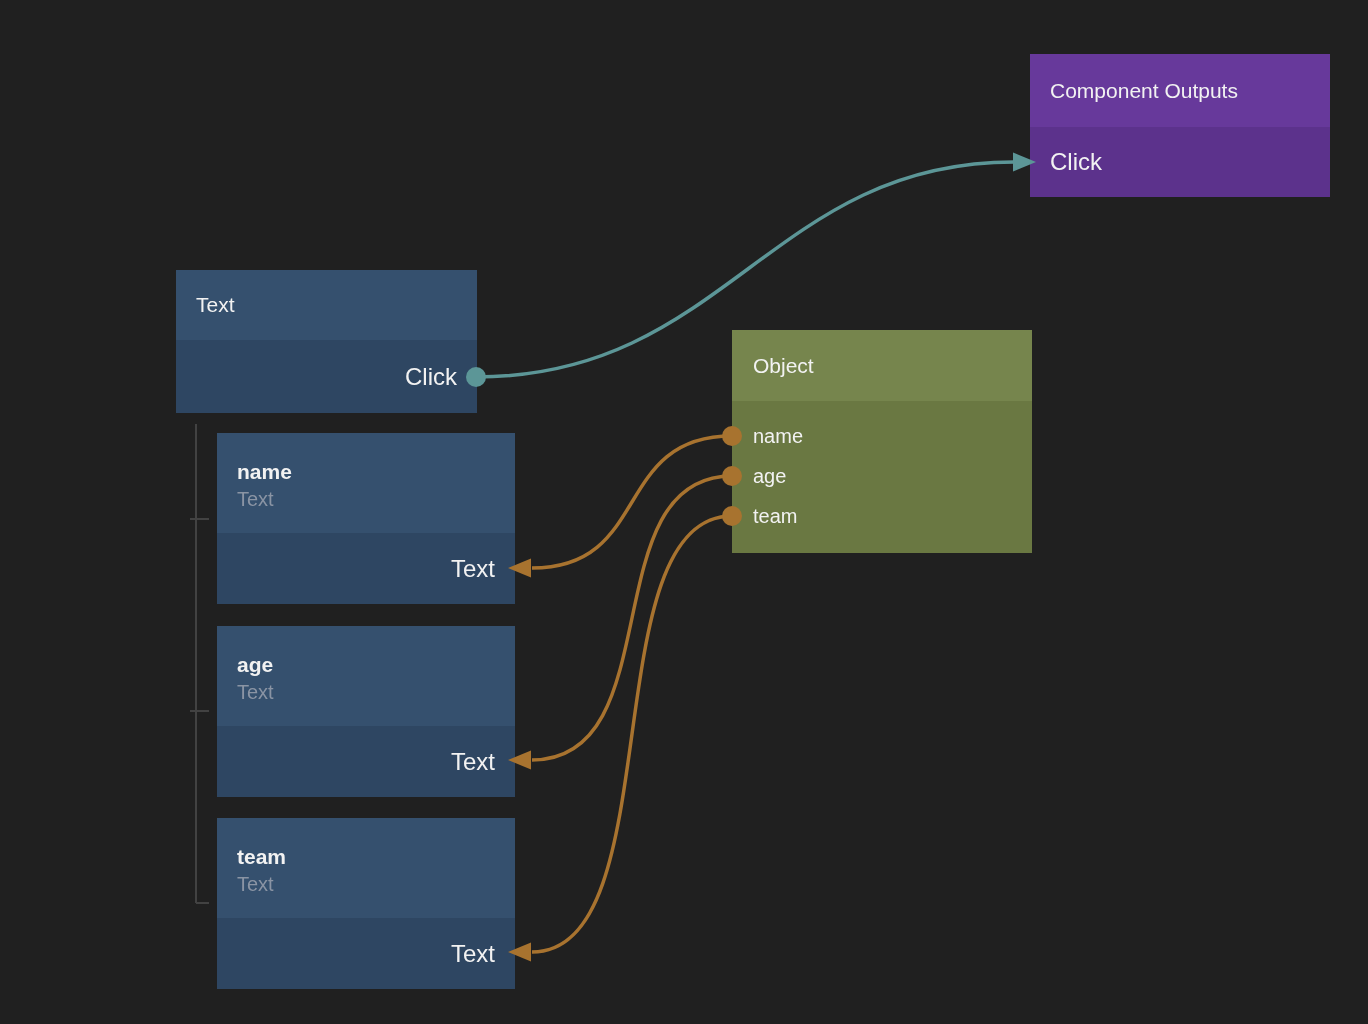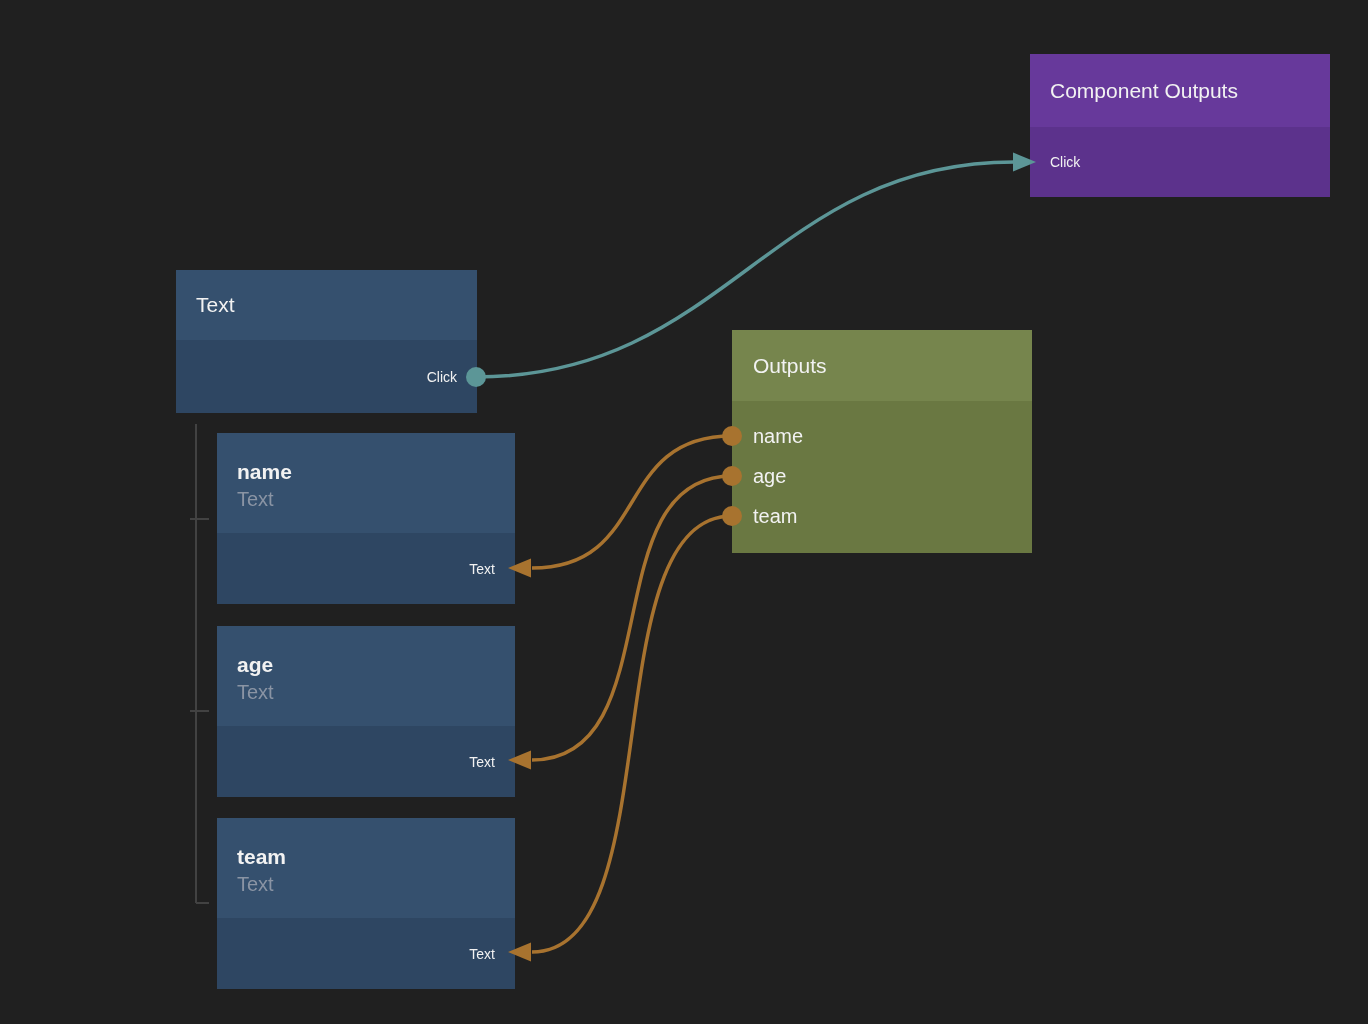--- a/index.html
+++ b/index.html
@@ -10,21 +10,21 @@
     -webkit-font-smoothing:antialiased;
   }
   .node{position:absolute;box-sizing:border-box;}
   .node .hdr{
     box-sizing:border-box;display:flex;align-items:center;
     padding:0 20px;color:#f2f2f2;font-size:21px;
   }
   .node .body{box-sizing:border-box;}
   .row{
     box-sizing:border-box;display:flex;align-items:center;
-    padding:0 20px;color:#f2f2f2;font-size:14px;
+    padding:0 20px;color:#f2f2f2;font-size:24px;
   }
   .row.right{justify-content:flex-end;}
 
   
   #node-co{left:1030px;top:54px;width:300px;height:143px;}
   #node-co .hdr{height:73px;background:#67399B;}
   #node-co .body{height:70px;background:#5C328C;}
   #node-co .row{height:70px;}
 
   
@@ -70,21 +70,21 @@
   </div>
 
   <div class="node" id="node-group">
     <div class="hdr">Text</div>
     <div class="body">
       <div class="row right">Click</div>
     </div>
   </div>
 
   <div class="node" id="node-object">
-    <div class="hdr">Outputs</div>
+    <div class="hdr">Object</div>
     <div class="body">
       <div class="row">name</div>
       <div class="row">age</div>
       <div class="row">team</div>
     </div>
   </div>
 
   <div class="node field-node" id="node-field-0">
     <div class="hdr">
       <div class="title">name</div>

